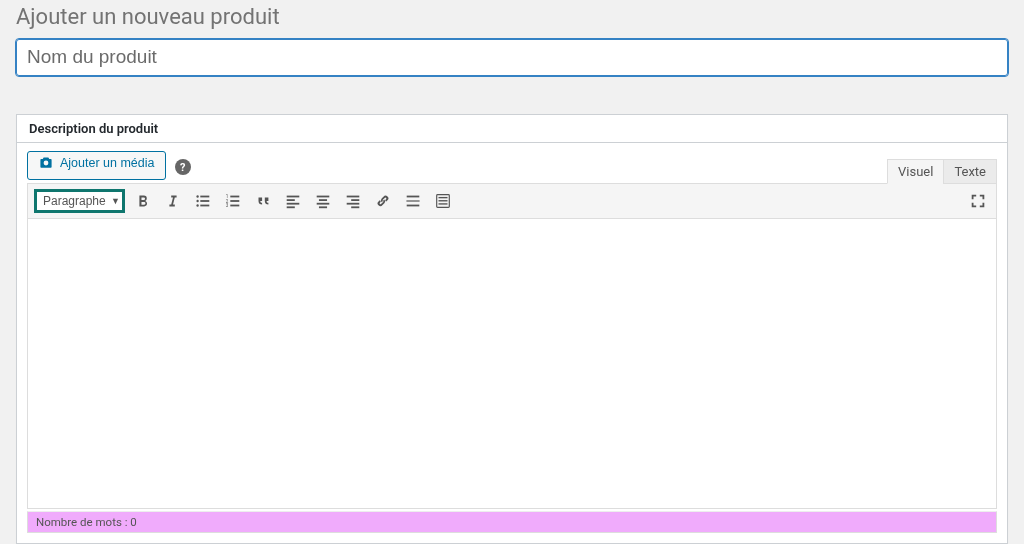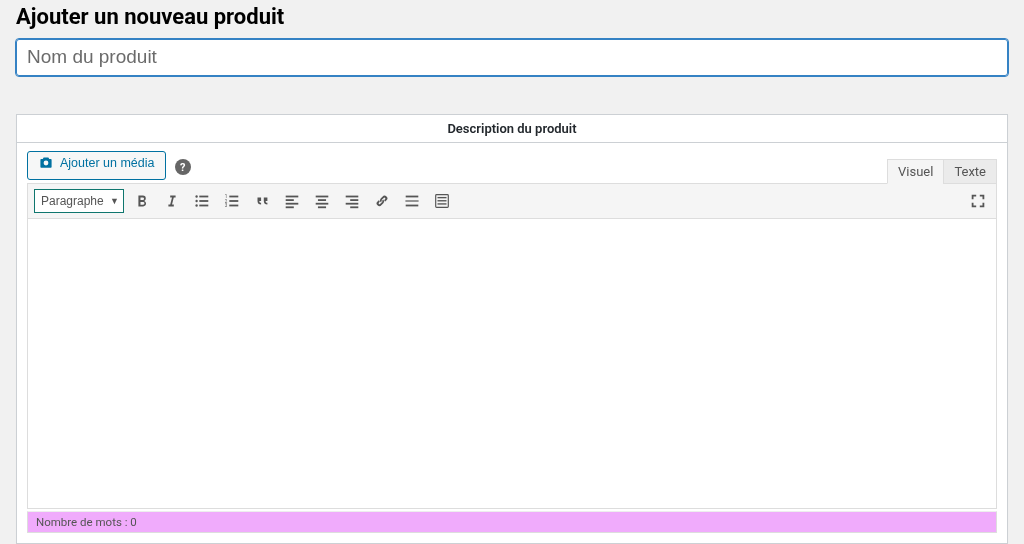--- a/index.html
+++ b/index.html
@@ -9,23 +9,23 @@
     font-family: -apple-system, BlinkMacSystemFont, "Segoe UI", Roboto, Helvetica, Arial, sans-serif;
     background: #f1f1f1;
     color: #23282d;
     font-size: 13px;
   }
   .page {
     padding: 0 16px 10px 16px;
   }
   h1.page-title {
     font-size: 22px;
-    font-weight: 700;
+    font-weight: 400;
     margin: 4px 0 10px 0;
-    color: #000000;
+    color: #737373;
   }
   .title-input {
     width: 100%;
     background: #fff;
     border: 1px solid #3582c4;
     outline: 1px solid #3582c4;
     border-radius: 3px;
     font-size: 19px;
     padding: 4px 10px;
     line-height: 1.4;
@@ -34,21 +34,20 @@
   .title-input::placeholder { color: #6b6b6b; }
   .postbox {
     margin-top: 38px;
     background: #fff;
     border: 1px solid #ccd0d4;
     box-shadow: 0 1px 1px rgba(0,0,0,.04);
   }
   .postbox-header {
     border-bottom: 1px solid #ccd0d4;
     padding: 6px 12px;
-    text-align: center;
   }
   .postbox-header h2 {
     font-size: 13px;
     font-weight: 600;
     margin: 0;
     color: #23282d;
   }
   .media-row {
     position: relative;
     padding: 8px 10px 0 10px;
@@ -110,21 +109,21 @@
     background: #f5f5f5;
     border: 1px solid #ddd;
     display: flex;
     align-items: center;
     height: 36px;
     padding: 0 6px;
     gap: 6px;
   }
   .format-select {
     background: #fff;
-    border: 1px solid #0f766e;
+    border: 3px solid #0f766e;
     color: #555;
     font-size: 12px;
     height: 24px;
     padding: 0 16px 0 6px;
     appearance: none;
     position: relative;
     min-width: 90px;
   }
   .select-wrap { position: relative; display: inline-block; }
   .select-wrap .caret {

